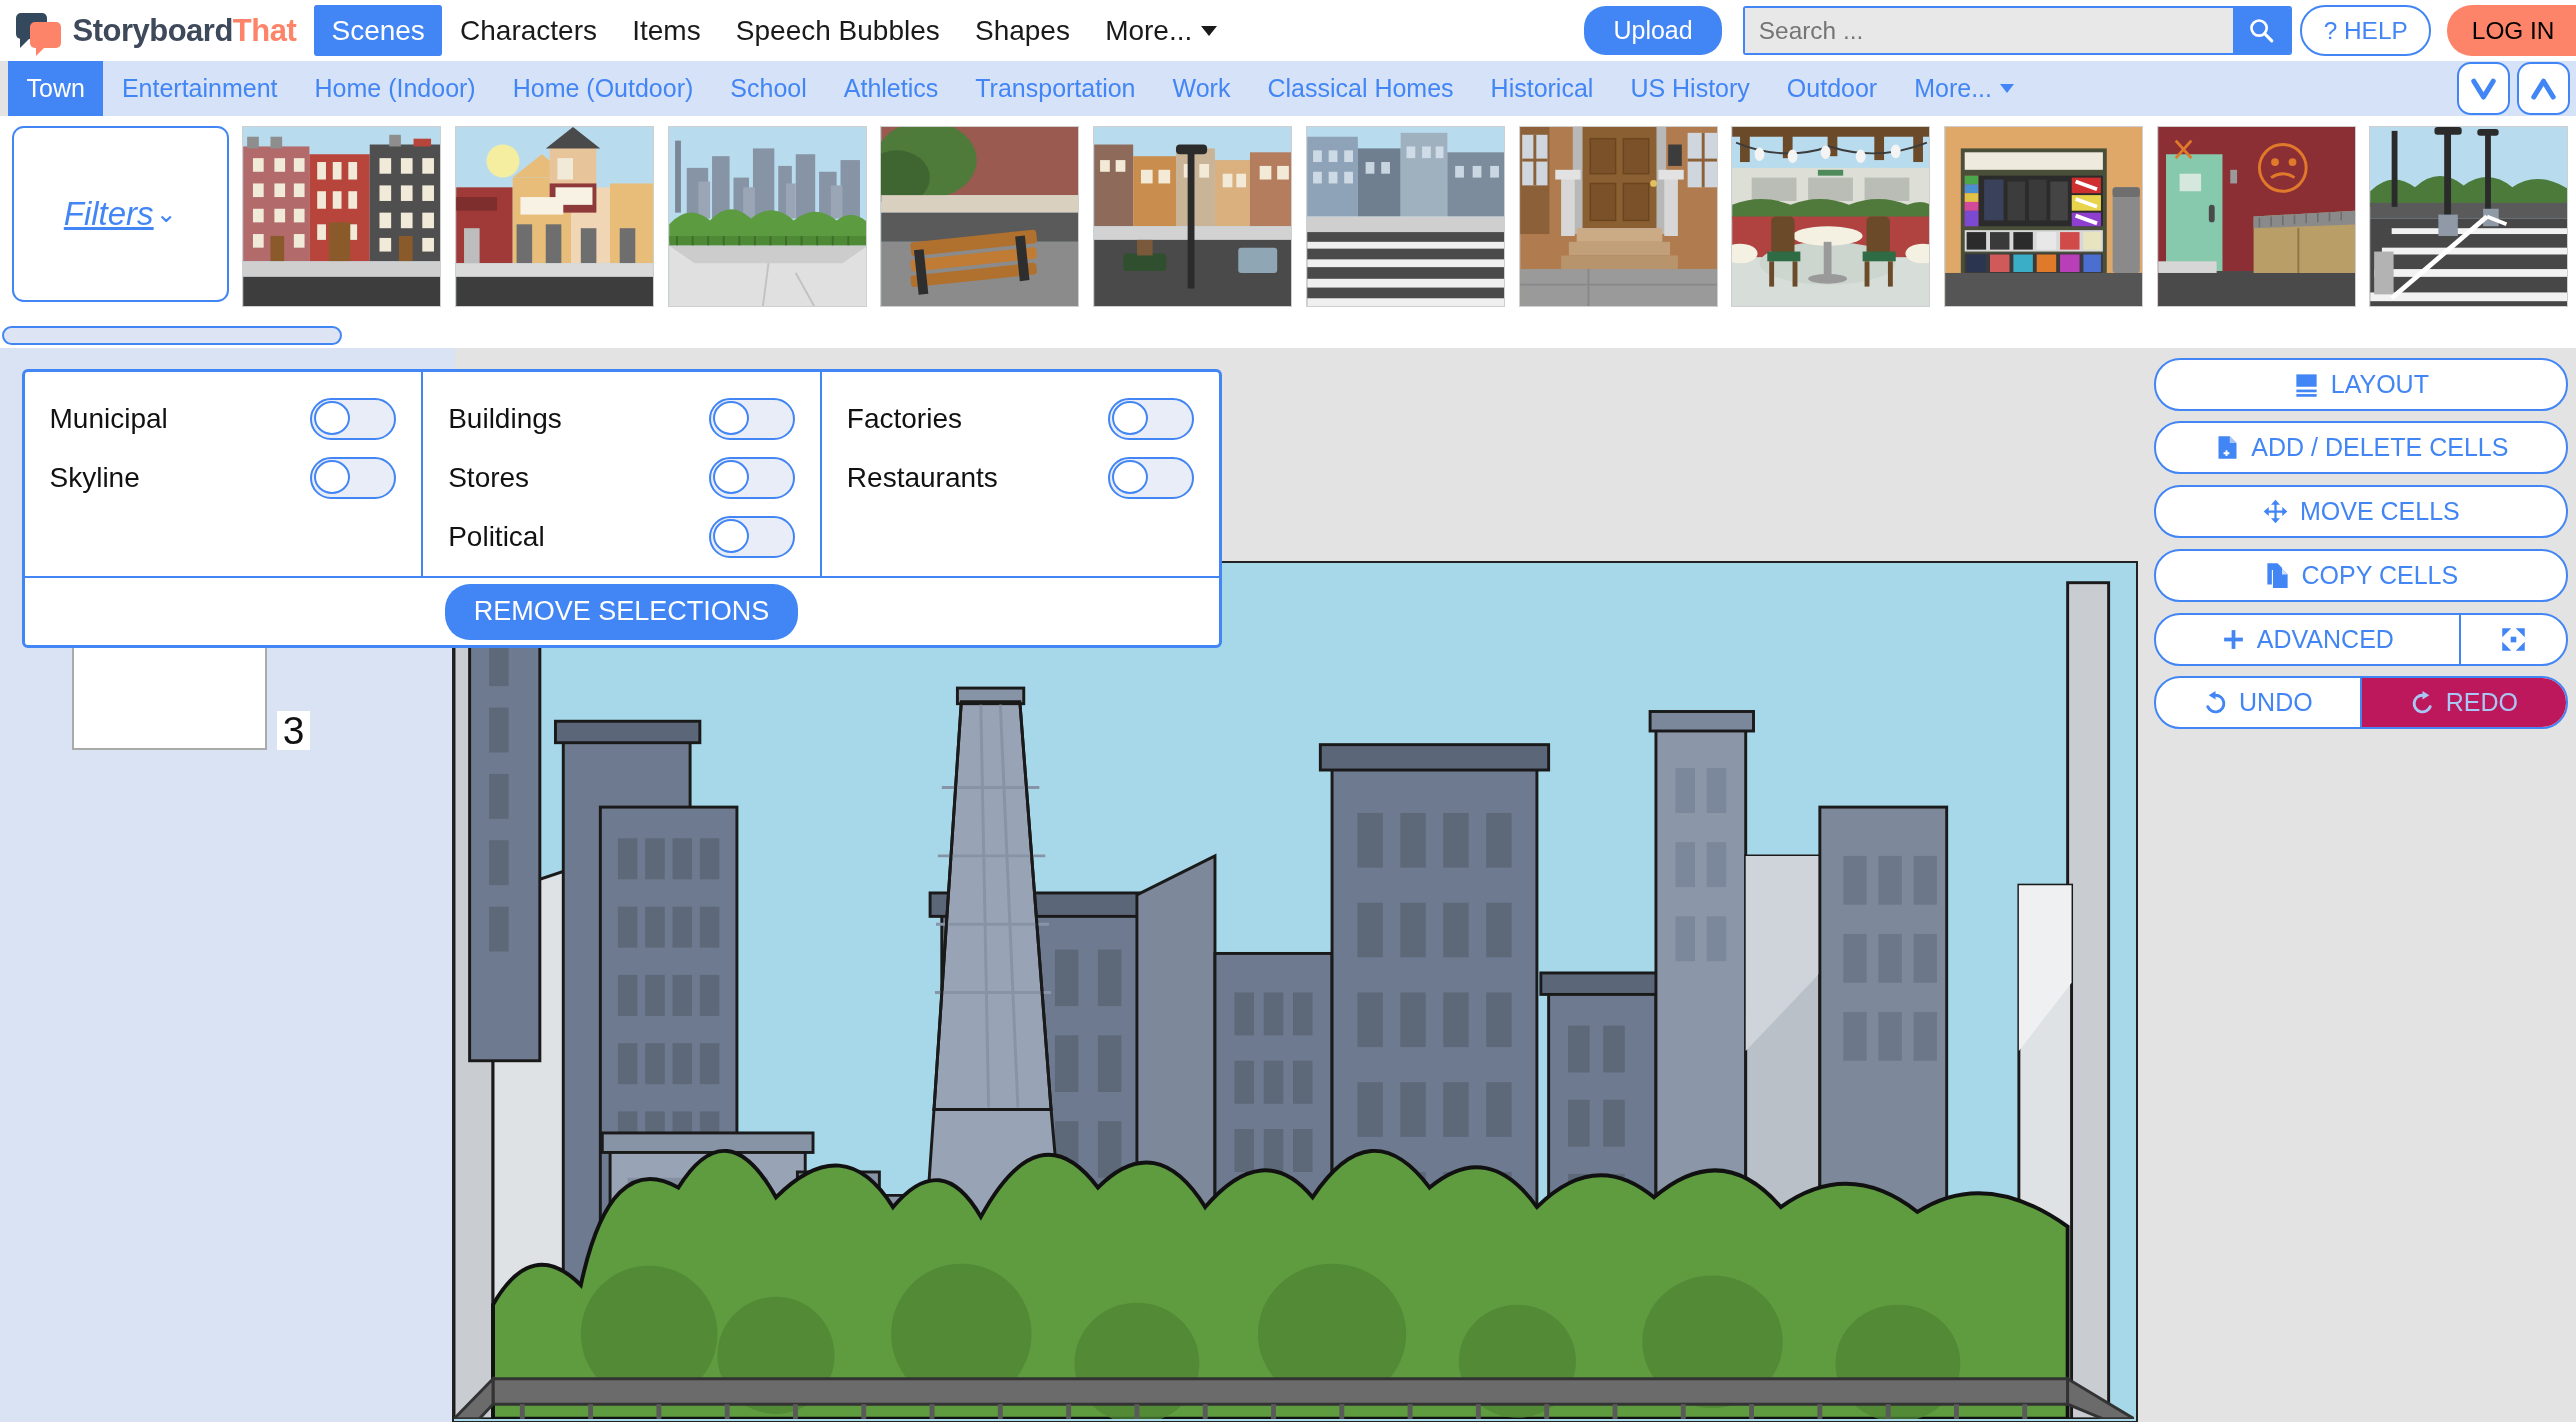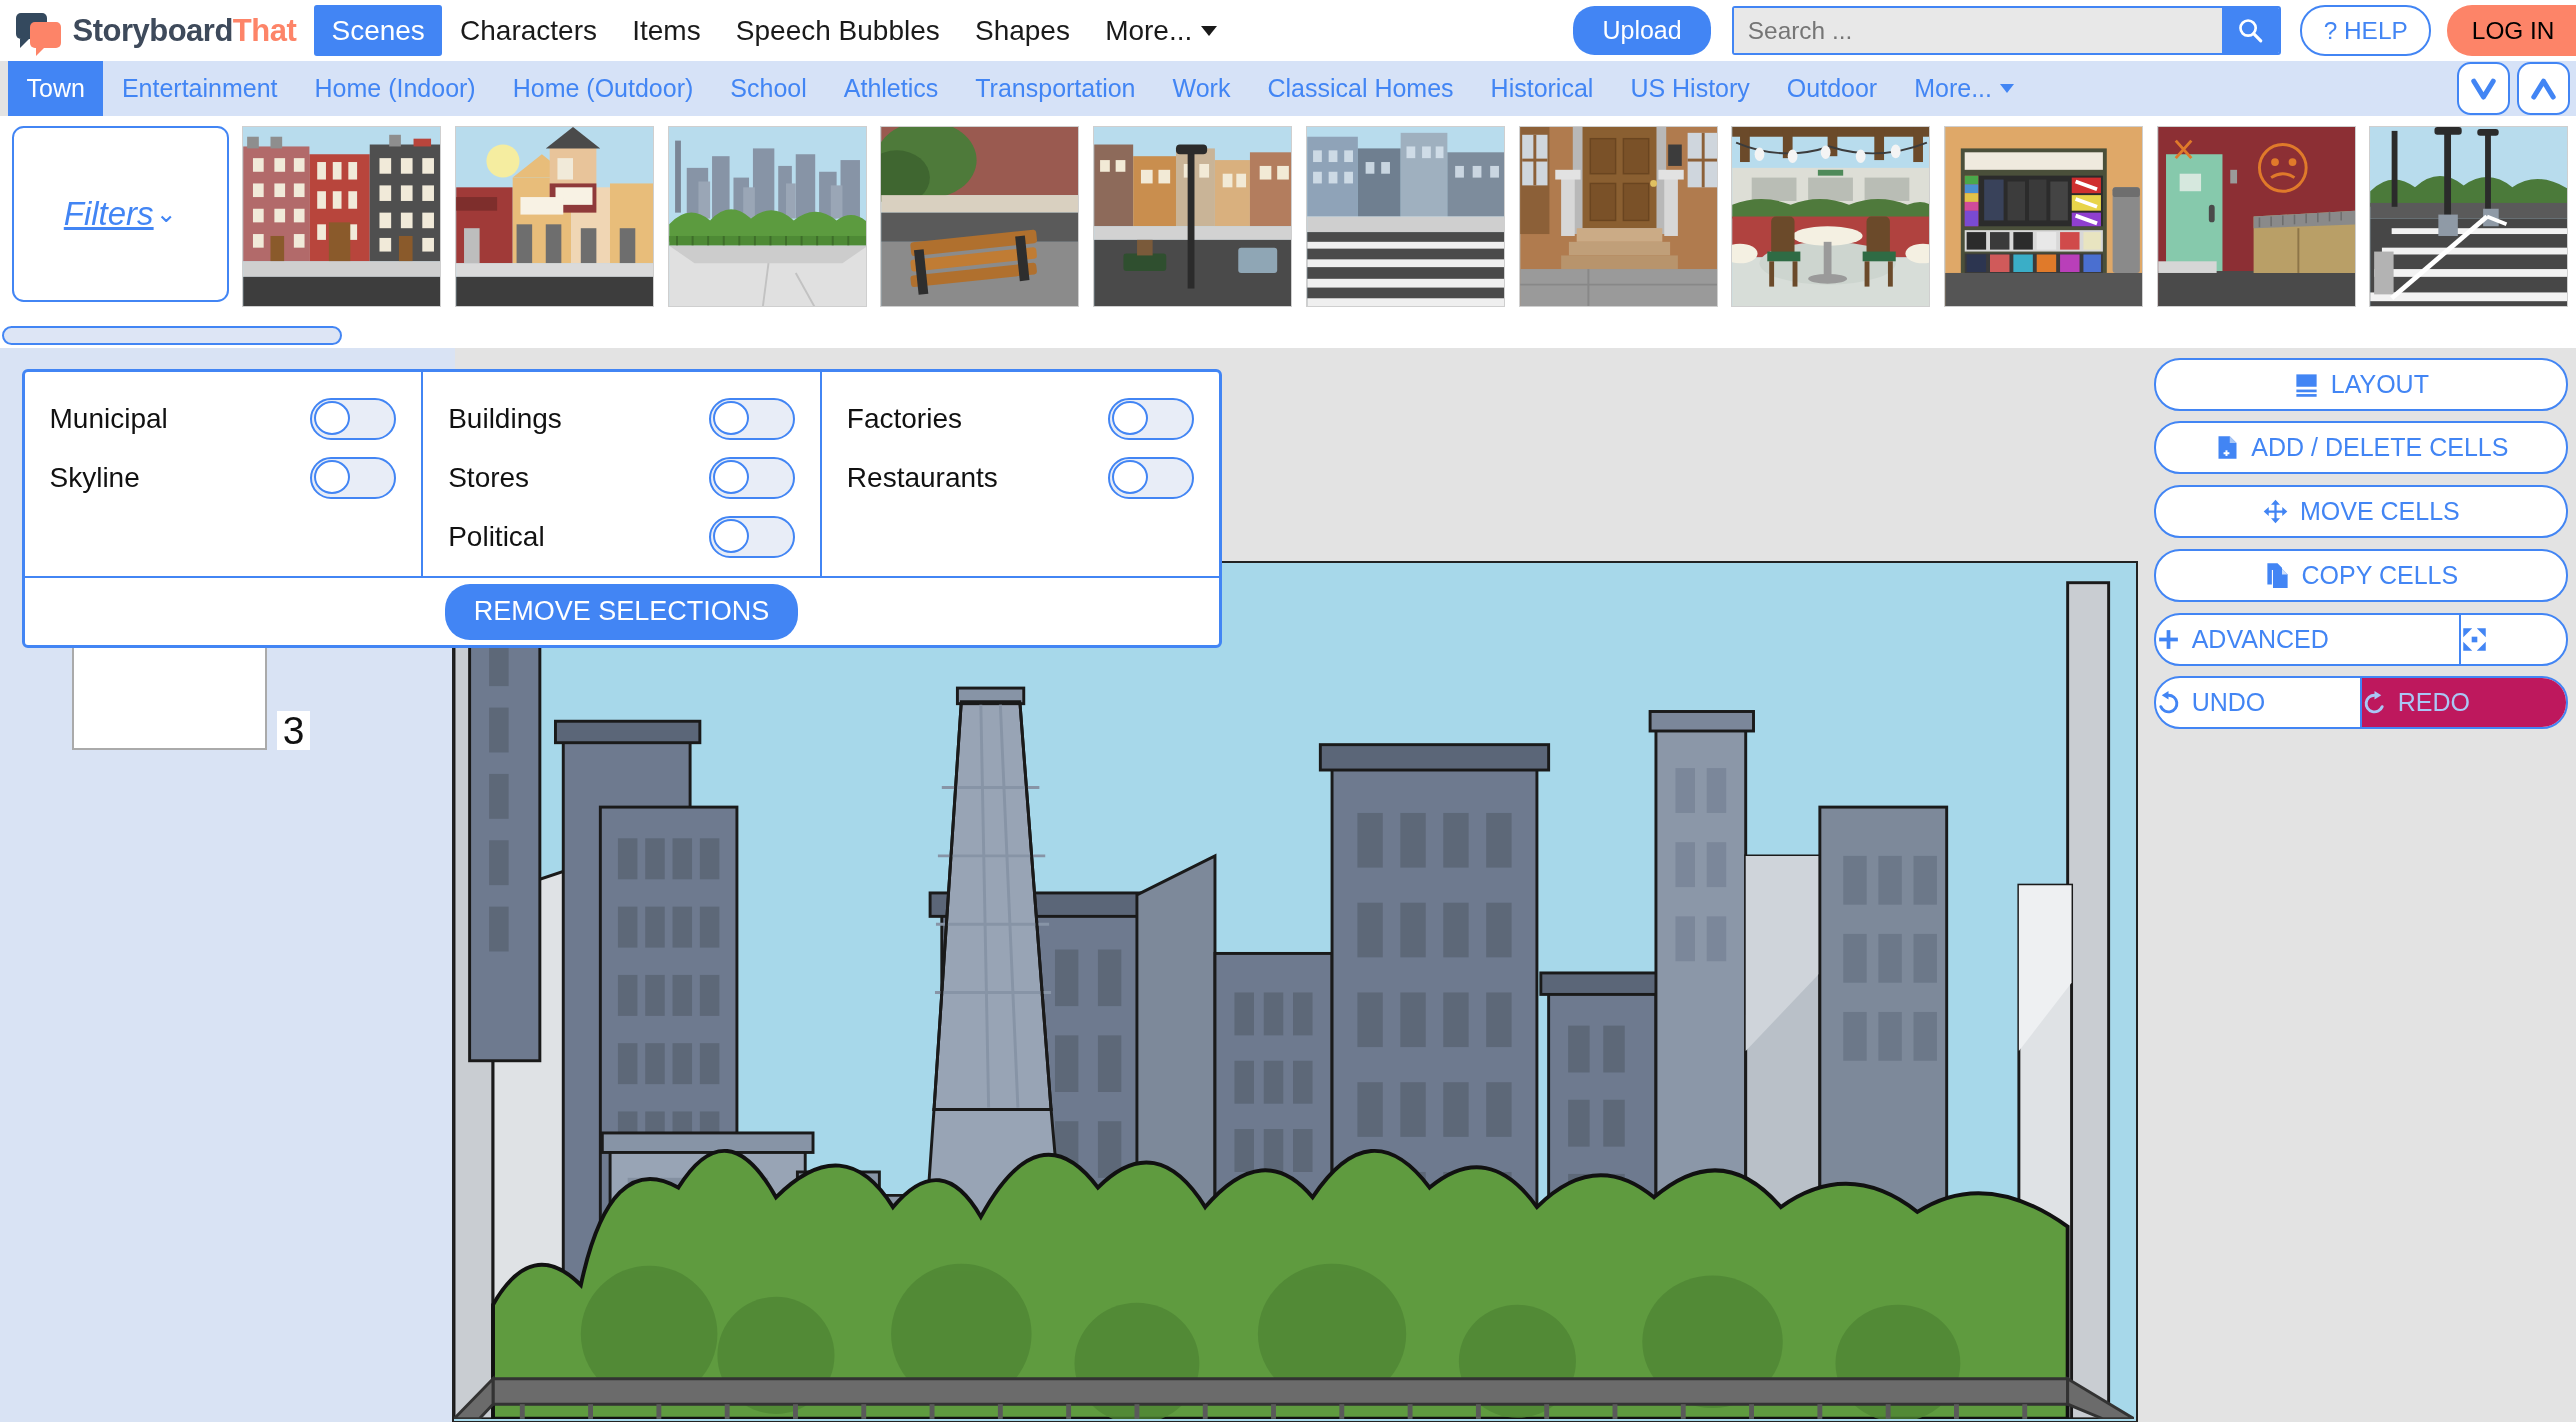--- a/index.html
+++ b/index.html
@@ -56,21 +56,21 @@
   .topbar-right {
     margin-left: auto; display: flex; align-items: center; height: 61px; padding-right: 0px;
   }
   .upload-btn {
     background: #4285f4; color: #fff; font-size: 25px;
     border: none; border-radius: 21.5px; padding: 9.8px 29px; cursor: pointer;
     margin-right: 21.5px;
   }
   .search-wrap {
     display: flex; align-items: center; border: 2px solid #4285f4;
-    border-radius: 2.9px; overflow: hidden; height: 49px; margin-right: 19px;
+    border-radius: 2.9px; overflow: hidden; height: 49px; margin-right: 8px;
   }
   .search-input {
     width: 488px; height: 45px; border: none; outline: none;
     background: #e8e8e8; font-size: 24.4px; padding: 0 13.7px;
     font-family: "Liberation Sans", sans-serif; color: #333;
   }
   .search-btn {
     width: 57px; height: 45px; background: #4285f4; border: none;
     display: flex; align-items: center; justify-content: center; cursor: pointer;
   }
@@ -176,21 +176,21 @@
   .tool-btn {
     height: 53px; border: 2px solid #4285f4; background: #fff; border-radius: 26px;
     color: #4285f4; font-size: 25px; display: flex; align-items: center;
     justify-content: center; cursor: pointer; gap: 10.7px; white-space: nowrap;
   }
   .tool-split {
     display: flex; height: 53px; border: 2px solid #4285f4; border-radius: 26px;
     overflow: hidden; background: #fff;
   }
   .tool-split > div {
-    display: flex; align-items: center; 
+    display: flex; align-items: center; justify-content: center;
     color: #4285f4; font-size: 25px; cursor: pointer; gap: 10.7px;
   }
   .tool-split .wide { flex: 1; border-right: 2px solid #4285f4; }
   .tool-split .narrow { width: 105px; }
   .tool-split .disabled { color: #a9c7f5; background: #be185d; cursor: default; }
   .tool-split .undo-half { flex:1; border-right: 2px solid #4285f4; }
   .tool-split .redo-half { flex:1; }
 
   
   .filter-panel {

